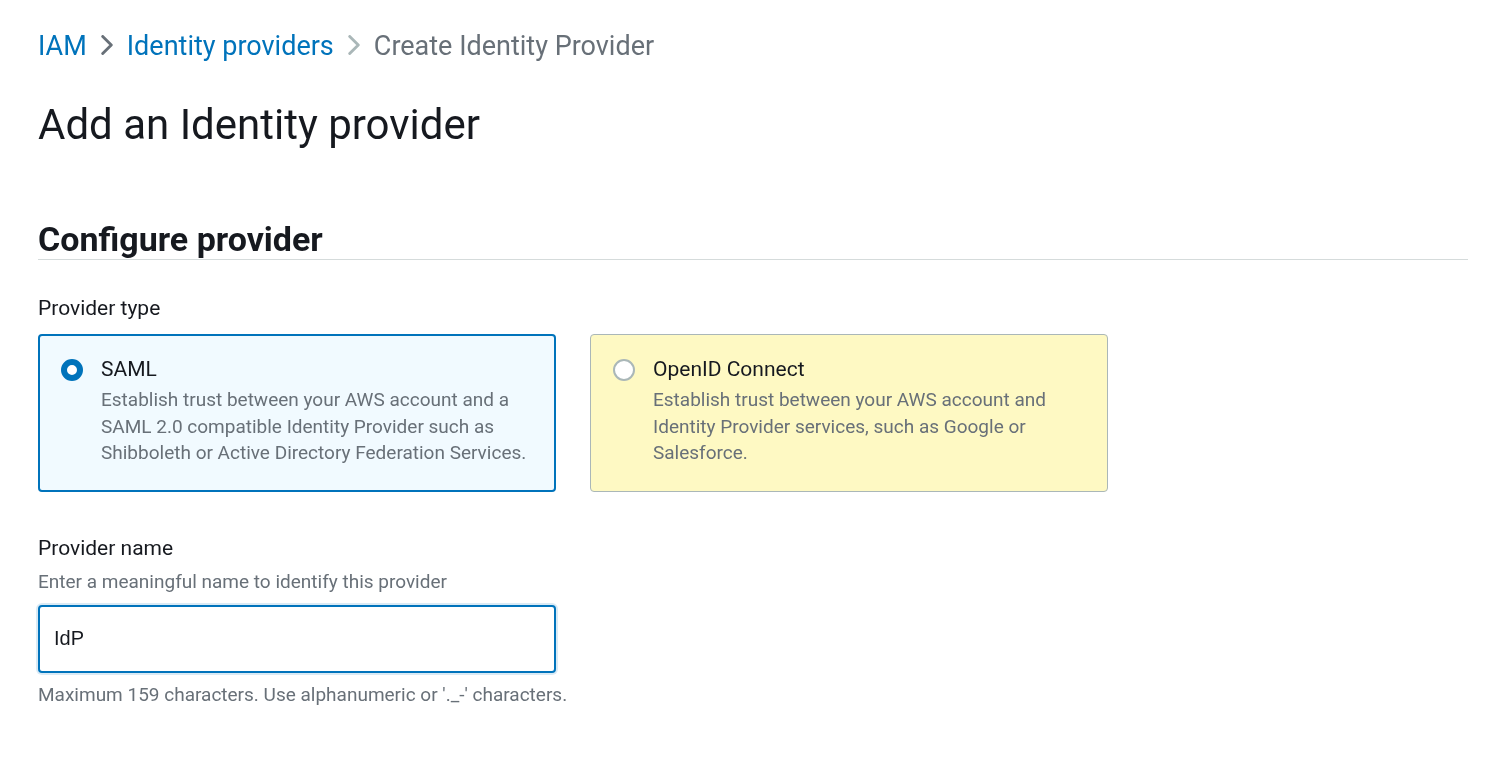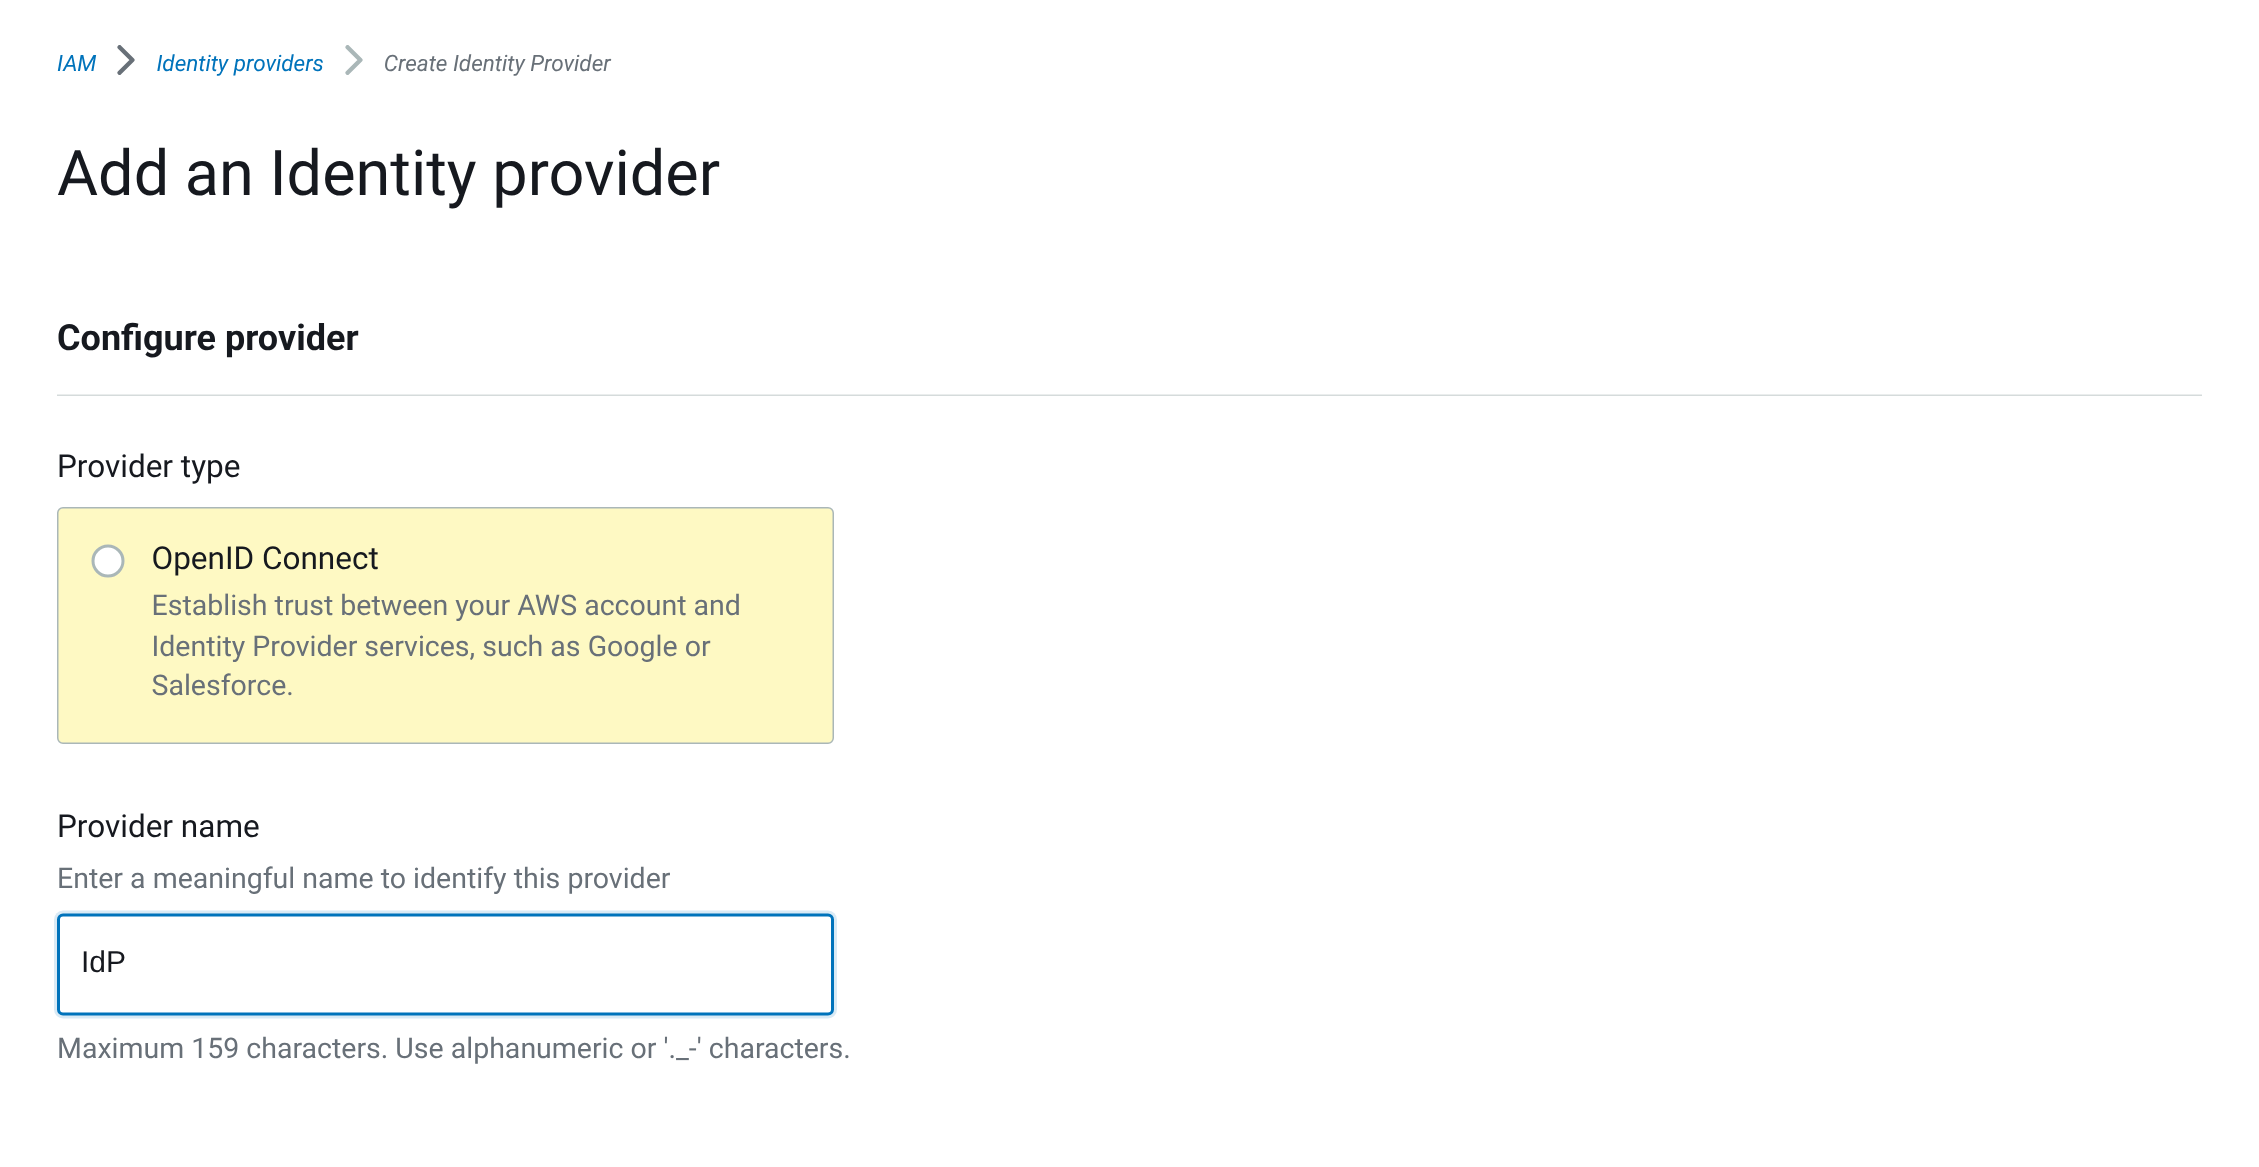--- a/index.html
+++ b/index.html
@@ -7,45 +7,43 @@
     font-family: -apple-system, BlinkMacSystemFont, "Segoe UI", Roboto, "Helvetica Neue", Arial, sans-serif;
     background: #ffffff;
     color: #16191f;
     padding: 30px 38px;
     font-size: 16px;
   }
   .breadcrumb {
     display: flex;
     align-items: center;
     gap: 14px;
-    font-size: 15px;
+    font-size: 27px;
     margin-bottom: 38px;
-    font-style: italic;
   }
   .breadcrumb a {
     color: #0073bb;
     text-decoration: none;
   }
   .breadcrumb .sep svg {
     width: 12px;
     height: 20px;
   }
   .breadcrumb .sep.muted svg { stroke: #aab7b8; }
   .breadcrumb .current { color: #687078; }
   h1.page-title {
     font-size: 42px;
     font-weight: 400;
     color: #16191f;
     margin-bottom: 70px;
   }
   h2.section-title {
-    font-size: 24px;
+    font-size: 34px;
     font-weight: 700;
     color: #16191f;
-    margin-bottom: 24px;
   }
   hr.divider {
     border: none;
     border-top: 1px solid #d5dbdb;
     margin-bottom: 36px;
   }
   .field-label {
     font-size: 21px;
     font-weight: 400;
     color: #16191f;
@@ -143,20 +141,27 @@
 
 <h1 class="page-title">Add an Identity provider</h1>
 
 <h2 class="section-title">Configure provider</h2>
 
 <hr class="divider">
 
 <div class="field-block">
   <div class="field-label">Provider type</div>
   <div class="radio-tiles">
+    <div class="radio-tile selected">
+      <div class="radio-circle"></div>
+      <div class="tile-body">
+        <div class="tile-title">SAML</div>
+        <div class="tile-desc">Establish trust between your AWS account and a SAML 2.0 compatible Identity Provider such as Shibboleth or Active Directory Federation Services.</div>
+      </div>
+    </div>
     <div class="radio-tile">
       <div class="radio-circle"></div>
       <div class="tile-body">
         <div class="tile-title">OpenID Connect</div>
         <div class="tile-desc">Establish trust between your AWS account and Identity Provider services, such as Google or Salesforce.</div>
       </div>
     </div>
   </div>
 </div>
 

